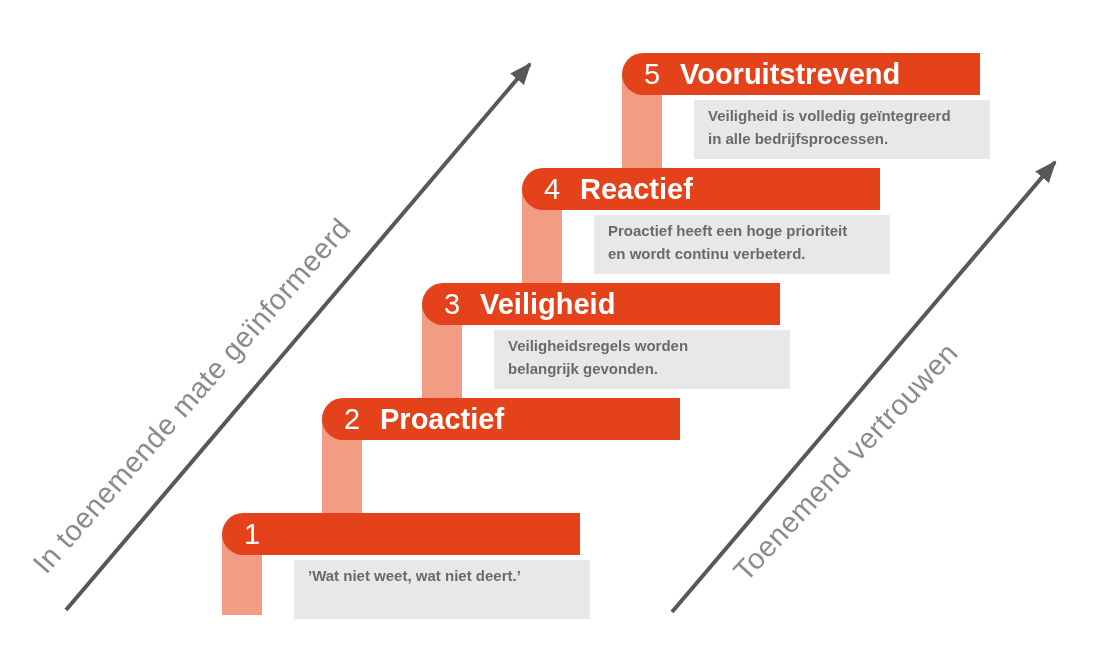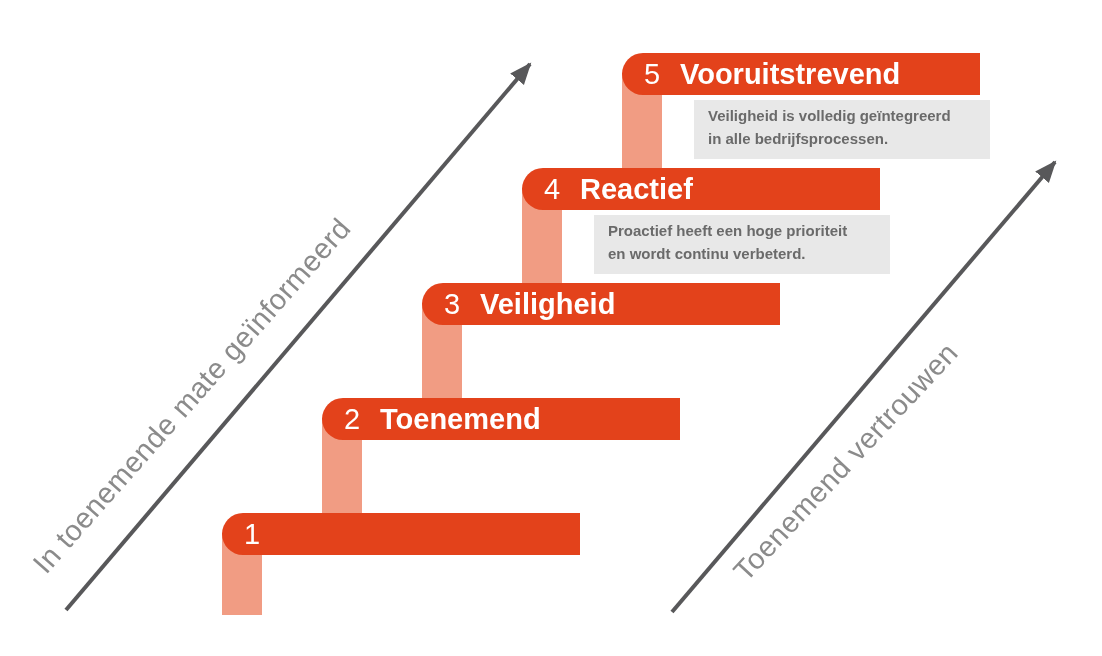--- a/index.html
+++ b/index.html
@@ -89,30 +89,33 @@
     <div class="desc">Proactief heeft een hoge prioriteit
 en wordt continu verbeterd.</div>
   </div>
 
   <div class="step step-3" style="left:422px;top:283px;">
     <div class="connector"></div>
     <div class="bar">
       <span class="num">3</span>
       <span class="title">Veiligheid</span>
     </div>
+    <div class="desc">Veiligheidsregels worden
+belangrijk gevonden.</div>
   </div>
 
   <div class="step step-2" style="left:322px;top:398px;">
     <div class="connector"></div>
     <div class="bar">
       <span class="num">2</span>
-      <span class="title">Toenemend</span>
+      <span class="title">Proactief</span>
     </div>
   </div>
 
   <div class="step step-1" style="left:222px;top:513px;">
     <div class="connector"></div>
     <div class="bar">
       <span class="num">1</span>
     </div>
+    <div class="desc">’Wat niet weet, wat niet deert.’</div>
   </div>
 
 </div>
 
 </body></html>

